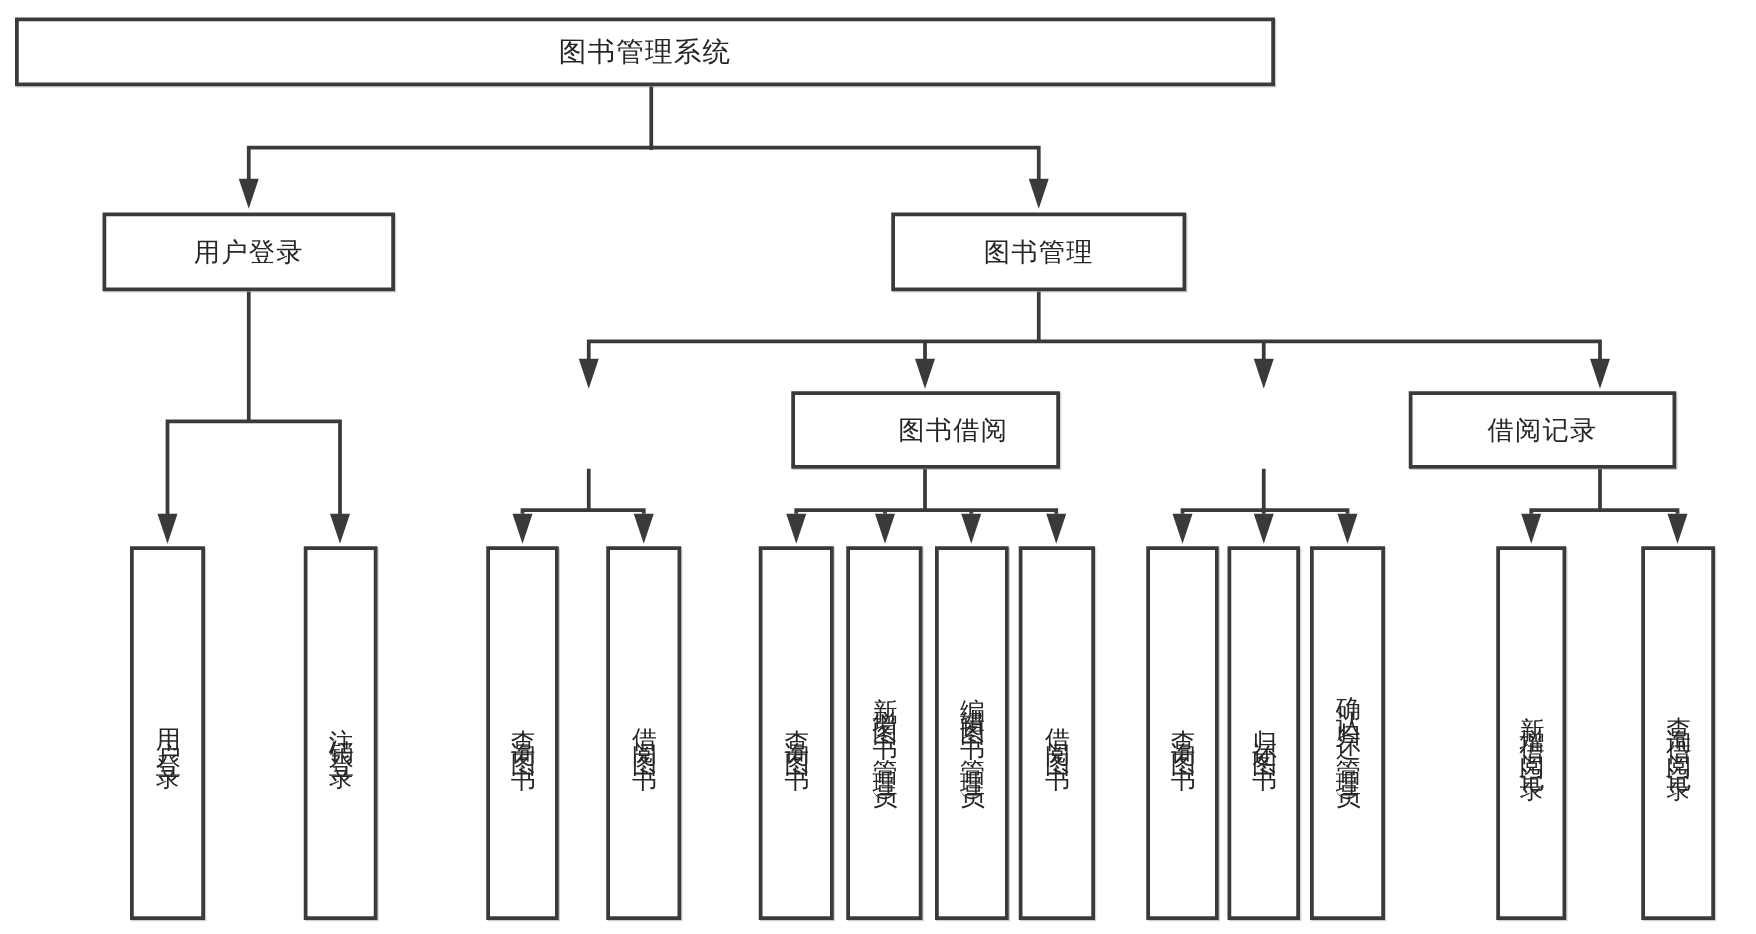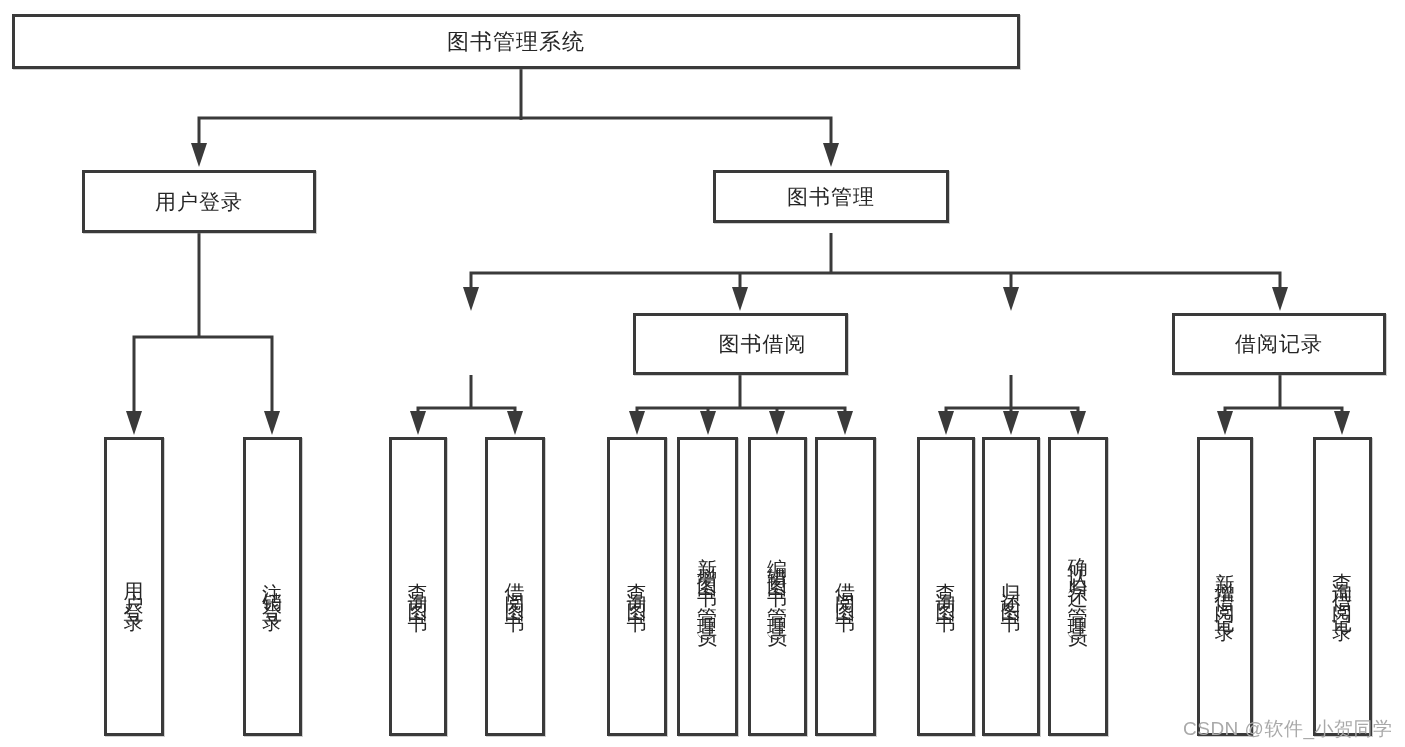--- a/index.html
+++ b/index.html
@@ -109,28 +109,28 @@
     </g>
   </svg>
 
   <div class="node h root-box" style="left:12px; top:14px; width:1008px; height:55px;">
     <span>图书管理系统</span>
   </div>
 
   <div class="node h" style="left:82px; top:170px; width:234px; height:63px;">
     <span>用户登录</span>
   </div>
-  <div class="node h" style="left:713px; top:170px; width:236px; height:53px;">
+  <div class="node h" style="left:713px; top:170px; width:236px; height:63px;">
     <span>图书管理</span>
   </div>
 
   <div class="node h" style="left:633px; top:313px; width:215px; height:62px;padding-left:44px;">
     <span>图书借阅</span>
   </div>
-  <div class="node h" style="left:1172px; top:313px; width:214px; height:62px;">
+  <div class="node h" style="left:1127px; top:313px; width:214px; height:62px;">
     <span>借阅记录</span>
   </div>
 
   <div class="node leaf" style="left:104px; width:60px;">
     <span>用户登录</span>
   </div>
   <div class="node leaf" style="left:243px; width:59px;">
     <span>注销登录</span>
   </div>
 
@@ -164,14 +164,13 @@
     <span>确认归还（管理员）</span>
   </div>
 
   <div class="node leaf" style="left:1197px; width:56px;">
     <span>新增借阅记录</span>
   </div>
   <div class="node leaf" style="left:1313px; width:59px;">
     <span>查询借阅记录</span>
   </div>
 
-  <div class="watermark">CSDN @软件_小贺同学</div>
 </div>
 
 </body></html>

